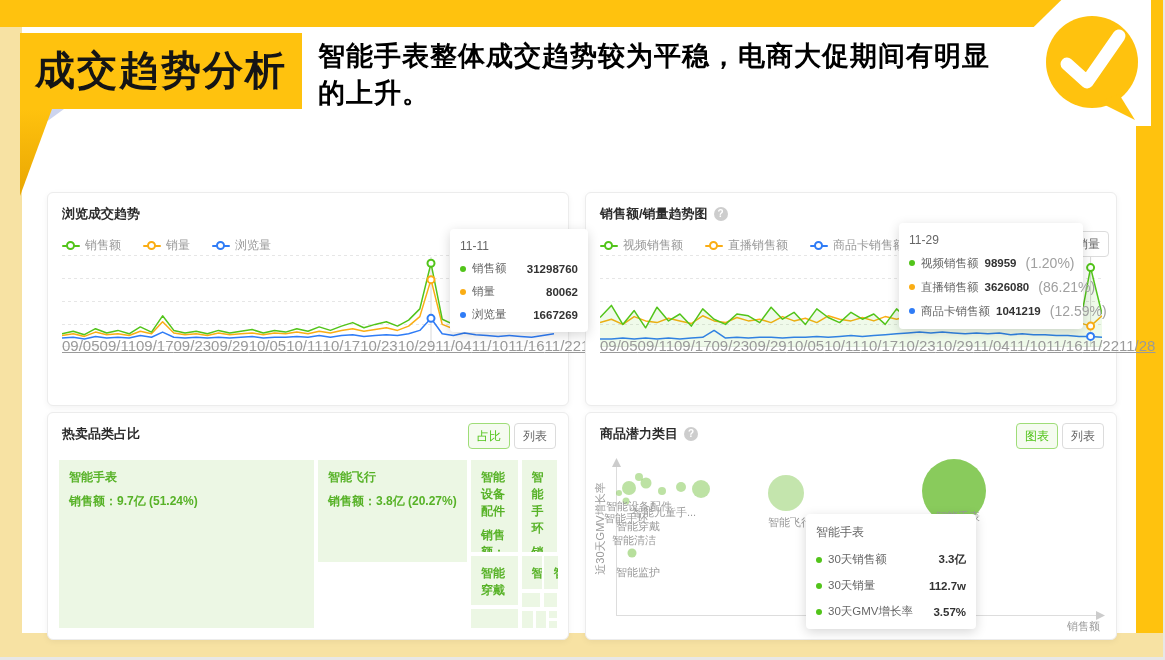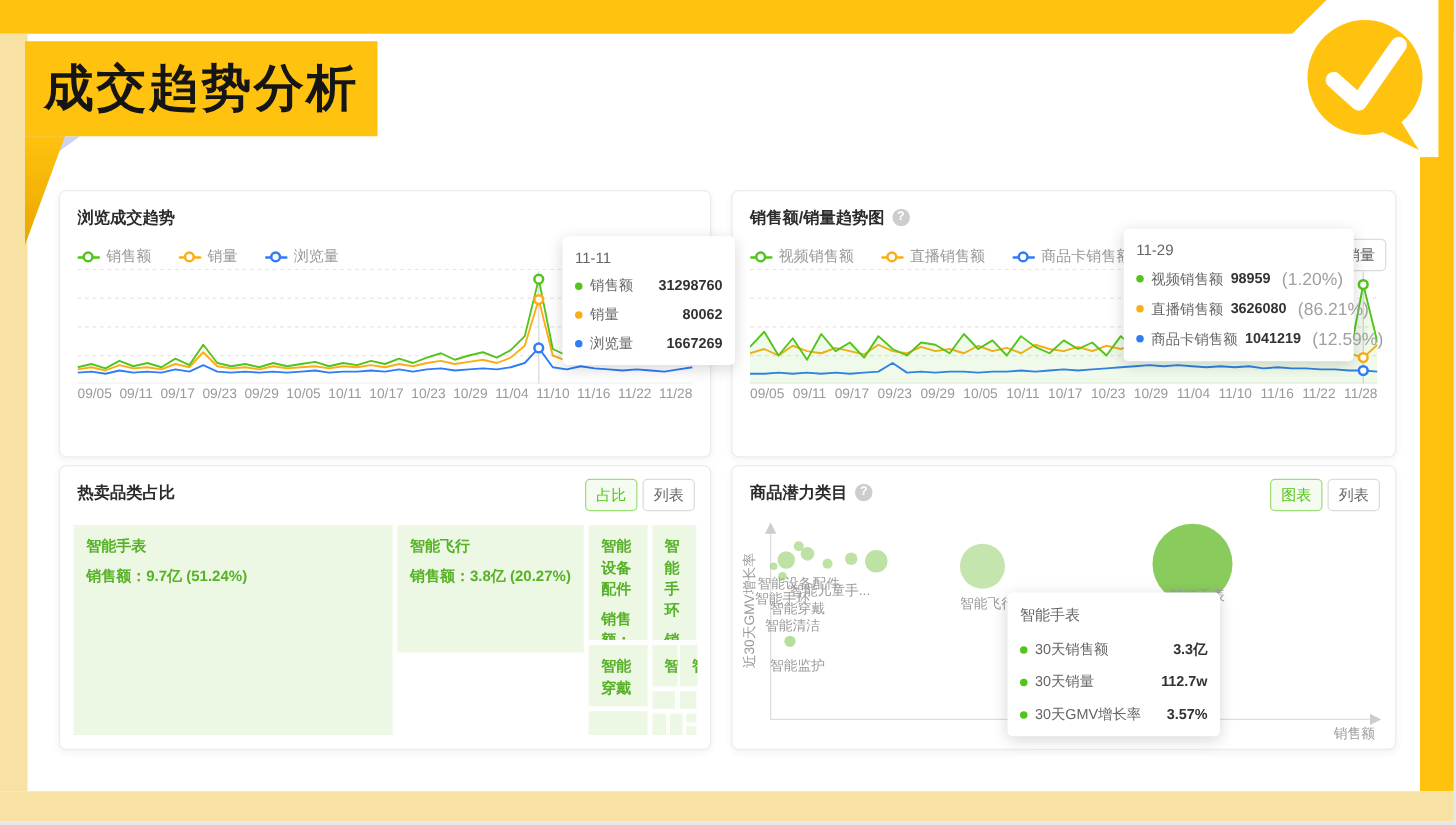--- a/index.html
+++ b/index.html
@@ -10,39 +10,39 @@
   .bottombar{position:absolute;left:0;top:633px;width:1163px;height:24px;background:#f7e2a3;}
   .leftbar{position:absolute;left:0;top:27px;width:22px;height:606px;background:#f7e2a3;}
   .badge{position:absolute;left:20px;top:33px;width:282px;height:76px;background:#ffc20e;
     color:#151515;font-size:40px;font-weight:900;line-height:76px;text-align:center;letter-spacing:2px;font-family:Liberation Serif, serif;}
   .fold{position:absolute;left:0;top:0;}
   .headline{position:absolute;left:318px;top:38px;width:690px;font-size:27px;line-height:37px;
     font-weight:900;color:#000;letter-spacing:1px;}
   .logo{position:absolute;left:1033px;top:0;width:118px;height:126px;background:#fff;
     -webkit-clip-path:polygon(24% 0,100% 0,100% 100%,0 100%,0 22%);clip-path:polygon(24% 0,100% 0,100% 100%,0 100%,0 22%);}
   .card{position:absolute;background:#fff;border:1px solid #ececec;border-radius:6px;
-    box-shadow:0 2px 6px rgba(0,0,0,.05);}
+    box-shadow:0 2px 6px rgba(0,0,0,.05);margin-top:40px;}
   #card1{left:47px;top:152px;width:520px;height:212px;}
   #card2{left:585px;top:152px;width:530px;height:212px;}
   #card3{left:47px;top:372px;width:520px;height:226px;}
   #card4{left:585px;top:372px;width:530px;height:226px;}
   .card-title{position:absolute;left:14px;top:12px;font-size:13px;font-weight:700;color:#2b2b2b;
     display:flex;align-items:center;gap:6px;}
   .help{display:inline-block;width:14px;height:14px;border-radius:50%;background:#cdcdcd;color:#fff;
     font-size:10px;line-height:14px;text-align:center;font-weight:700;}
   .legend{position:absolute;left:14px;top:44px;display:flex;gap:22px;}
   .lg{display:flex;align-items:center;font-size:12px;color:#9a9a9a;gap:5px;}
   .lg-mark{position:relative;width:18px;height:9px;}
   .lg-mark .ln{position:absolute;top:3.5px;left:0;width:18px;height:2px;border-radius:1px;}
   .lg-mark .dt{position:absolute;left:4px;top:0;width:9px;height:9px;border-radius:50%;
     background:#fff;border:2px solid;box-sizing:border-box;}
   .plot{position:absolute;left:14px;top:62px;height:92px;}
   #card1 .plot{width:492px;} #card2 .plot{width:502px;}
-  .x-axis{position:absolute;left:14px;top:156px;display:flex;justify-content:space-between;
-    font-size:11px;color:#9a9a9a;}
+  .x-axis{position:absolute;left:14px;top:144px;display:flex;justify-content:space-between;
+    font-size:15px;color:#9a9a9a;text-decoration:underline;}
   #card1 .x-axis{width:492px;} #card2 .x-axis{width:502px;}
   .tooltip{position:absolute;background:#fff;border-radius:4px;box-shadow:0 3px 12px rgba(0,0,0,.16);
     padding:10px 10px;z-index:5;}
   .tt-title{color:#666;font-size:12px;margin-bottom:2px;}
   .tt-row{display:flex;align-items:center;gap:6px;margin-top:8px;color:#666;font-size:11.5px;white-space:nowrap;}
   .tt-dot{width:6px;height:6px;border-radius:50%;flex:0 0 auto;}
   .tt-val{margin-left:auto;font-weight:700;color:#333;}
   .tt-pct{color:#a0a0a0;font-size:14px;margin-left:3px;}
   #tt1{left:402px;top:36px;width:118px;}
   #tt2{left:313px;top:30px;width:164px;}
@@ -80,20 +80,21 @@
     <defs>
         <linearGradient id="fg" x1="0" y1="0" x2="0" y2="1">
       <stop offset="0" stop-color="#ffc20e"></stop>
           <stop offset="1" stop-color="#e9a602"></stop>
     </linearGradient>
       </defs>
     <polygon points="52,109 20,109 20,196" fill="url(#fg)"></polygon>
   </svg>
 
   <div class="badge">成交趋势分析</div>
+  <div class="headline">智能手表整体成交趋势较为平稳，电商大促期间有明显的上升。</div>
 
   <div class="logo">
     <svg width="118" height="126">
       <circle cx="59" cy="62" r="46" fill="#ffc20e"></circle>
       <polygon points="86,94 102,120 66,102" fill="#ffc20e"></polygon>
       <path d="M34,64 L54,82 L86,36" stroke="#fff" stroke-width="13" fill="none" stroke-linecap="round" stroke-linejoin="round"></path>
     </svg>
   </div>
 
   <div class="card" id="card1">

